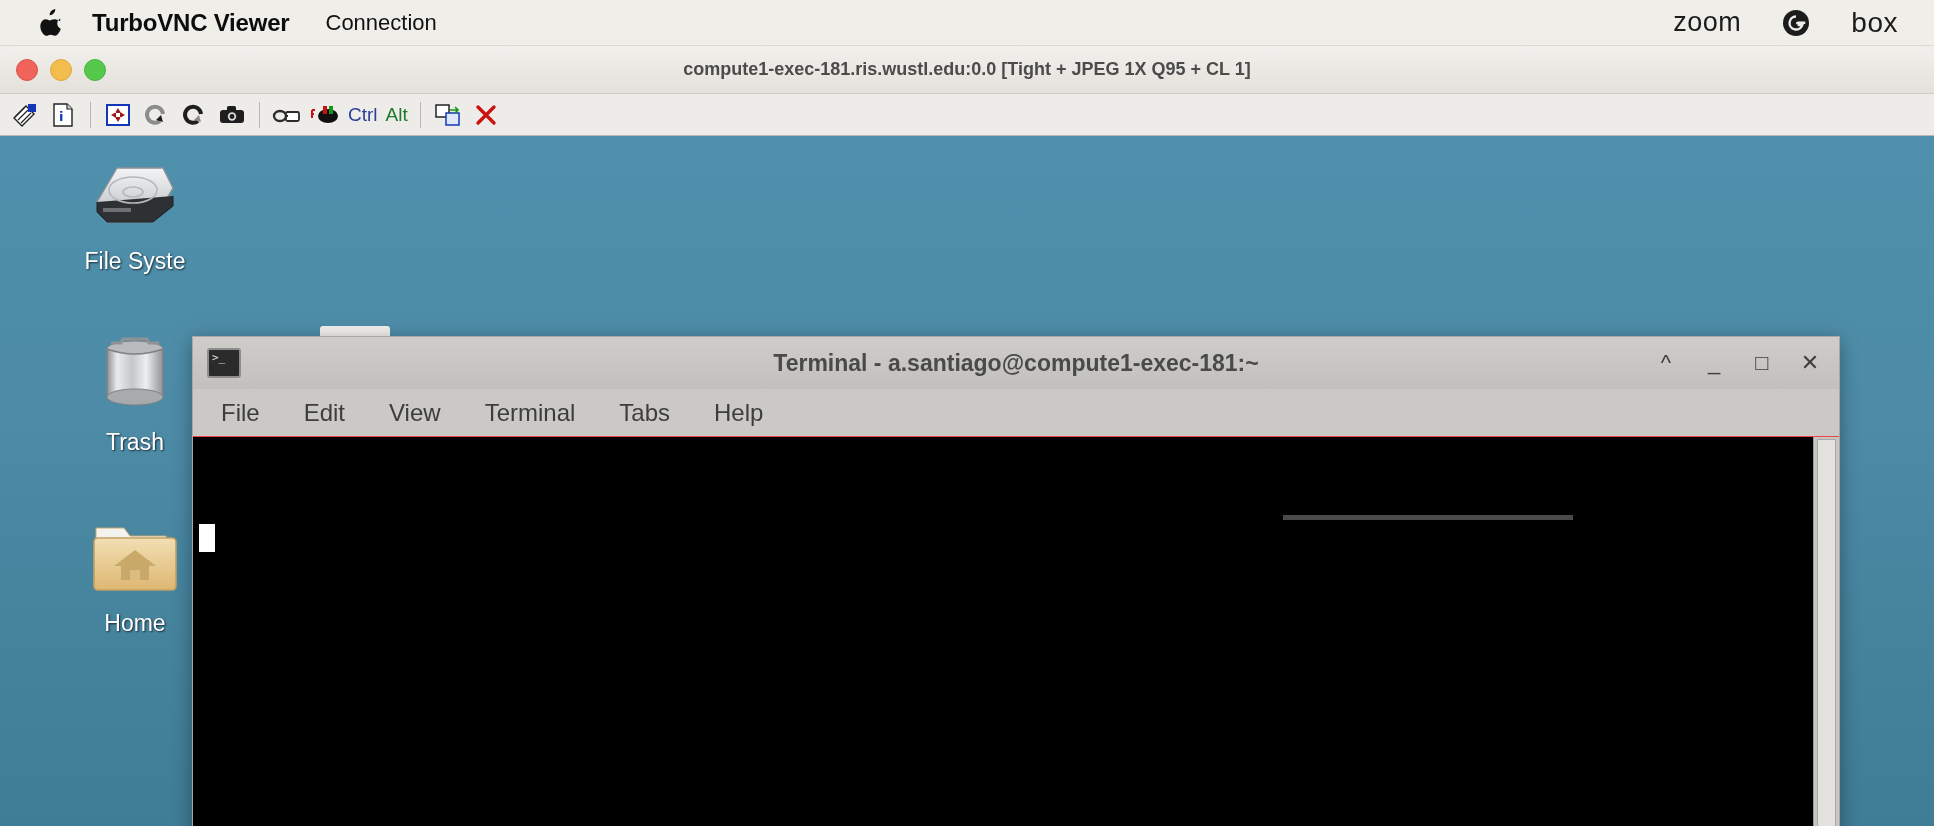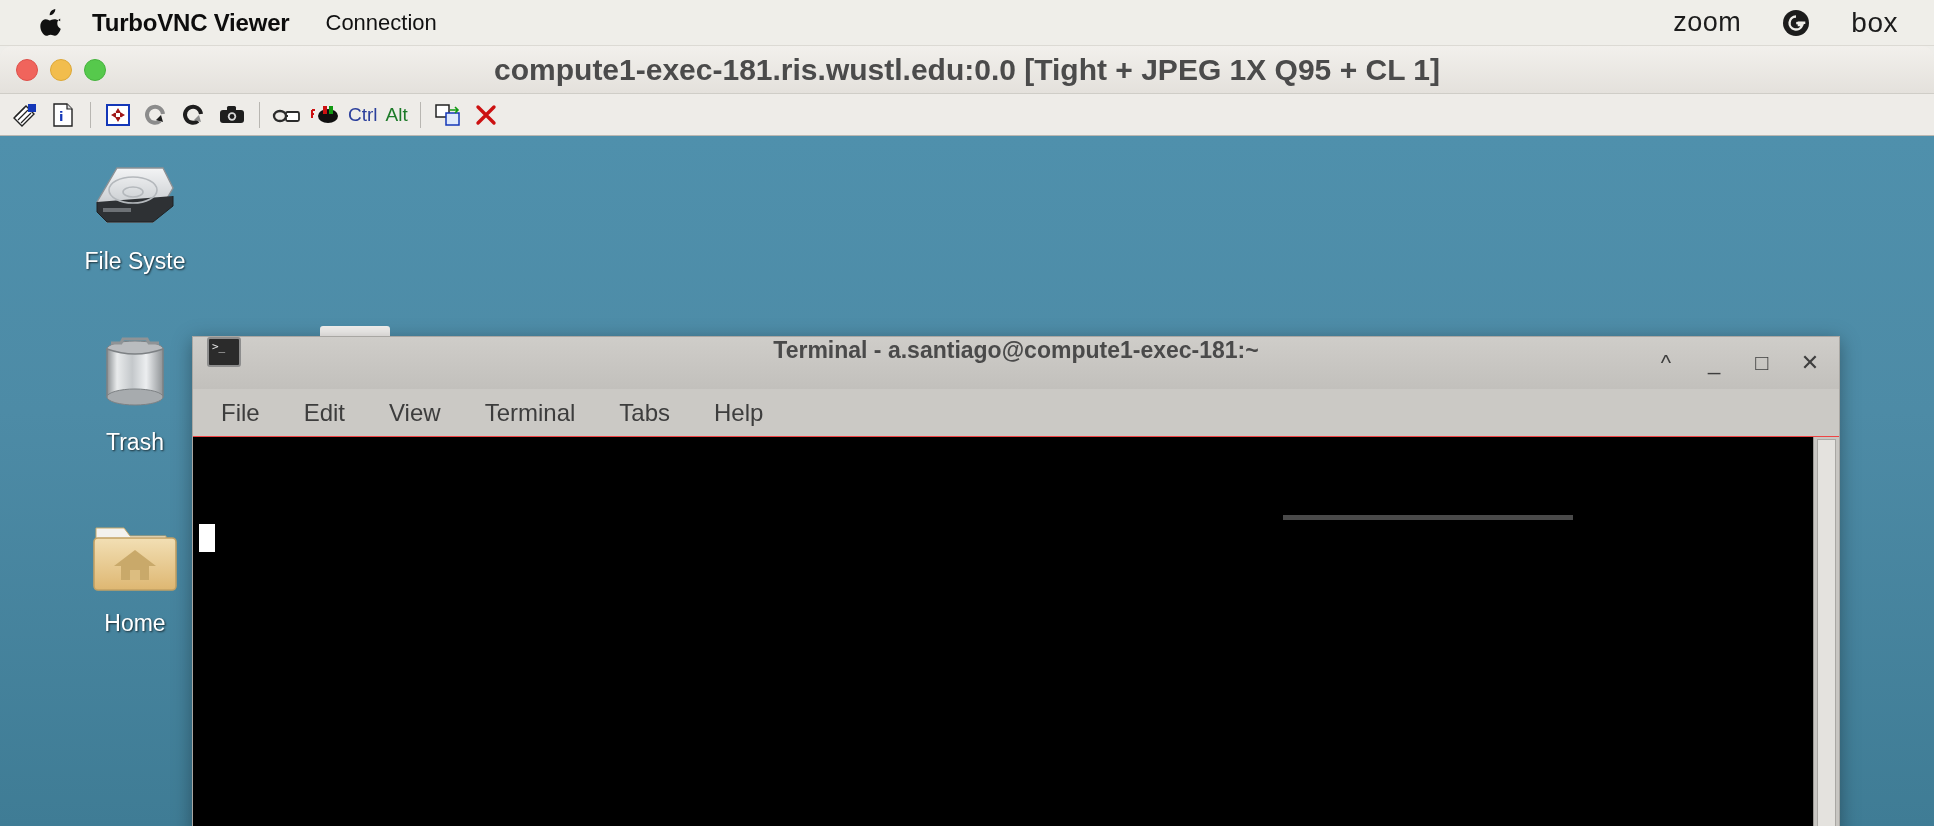--- a/index.html
+++ b/index.html
@@ -54,21 +54,21 @@
   }
   .traffic {
     display: flex; gap: 12px; margin-left: 16px;
   }
   .dot { width: 22px; height: 22px; border-radius: 50%; }
   .dot.red { background: #f0645c; border: 1px solid #de504a; }
   .dot.yellow { background: #f2bd4d; border: 1px solid #dda838; }
   .dot.green { background: #56c94c; border: 1px solid #45b33d; }
   .vnc-title {
     position: absolute; left: 0; right: 0; text-align: center;
-    font-size: 30px; font-weight: bold; color: #4b4b4b;
+    font-size: 18px; font-weight: bold; color: #4b4b4b;
     pointer-events: none;
   }
 
   
   .vnc-toolbar {
     height: 42px;
     background: #eeece8;
     display: flex; align-items: center;
     border-bottom: 1px solid #b9b7b2;
     padding-left: 6px;
@@ -114,21 +114,21 @@
     position: absolute; left: 192px; top: 200px;
     width: 1648px; height: 500px;
     background: #c8c6c2;
     border: 1px solid #a9a7a3;
     box-shadow: 0 4px 18px rgba(0,0,0,.35);
     display: flex; flex-direction: column;
   }
   .term-titlebar {
     height: 52px; position: relative;
     background: linear-gradient(to bottom, #cfcdc9, #c2c0bc);
-    display: flex; 
+    display: flex; align-items: center;
     flex: 0 0 auto;
   }
   .term-appicon {
     margin-left: 14px;
     width: 34px; height: 30px;
     background: #2b2b2b; border: 2px solid #8d8d8d;
     border-radius: 3px;
     position: relative;
   }
   .term-appicon::before {

